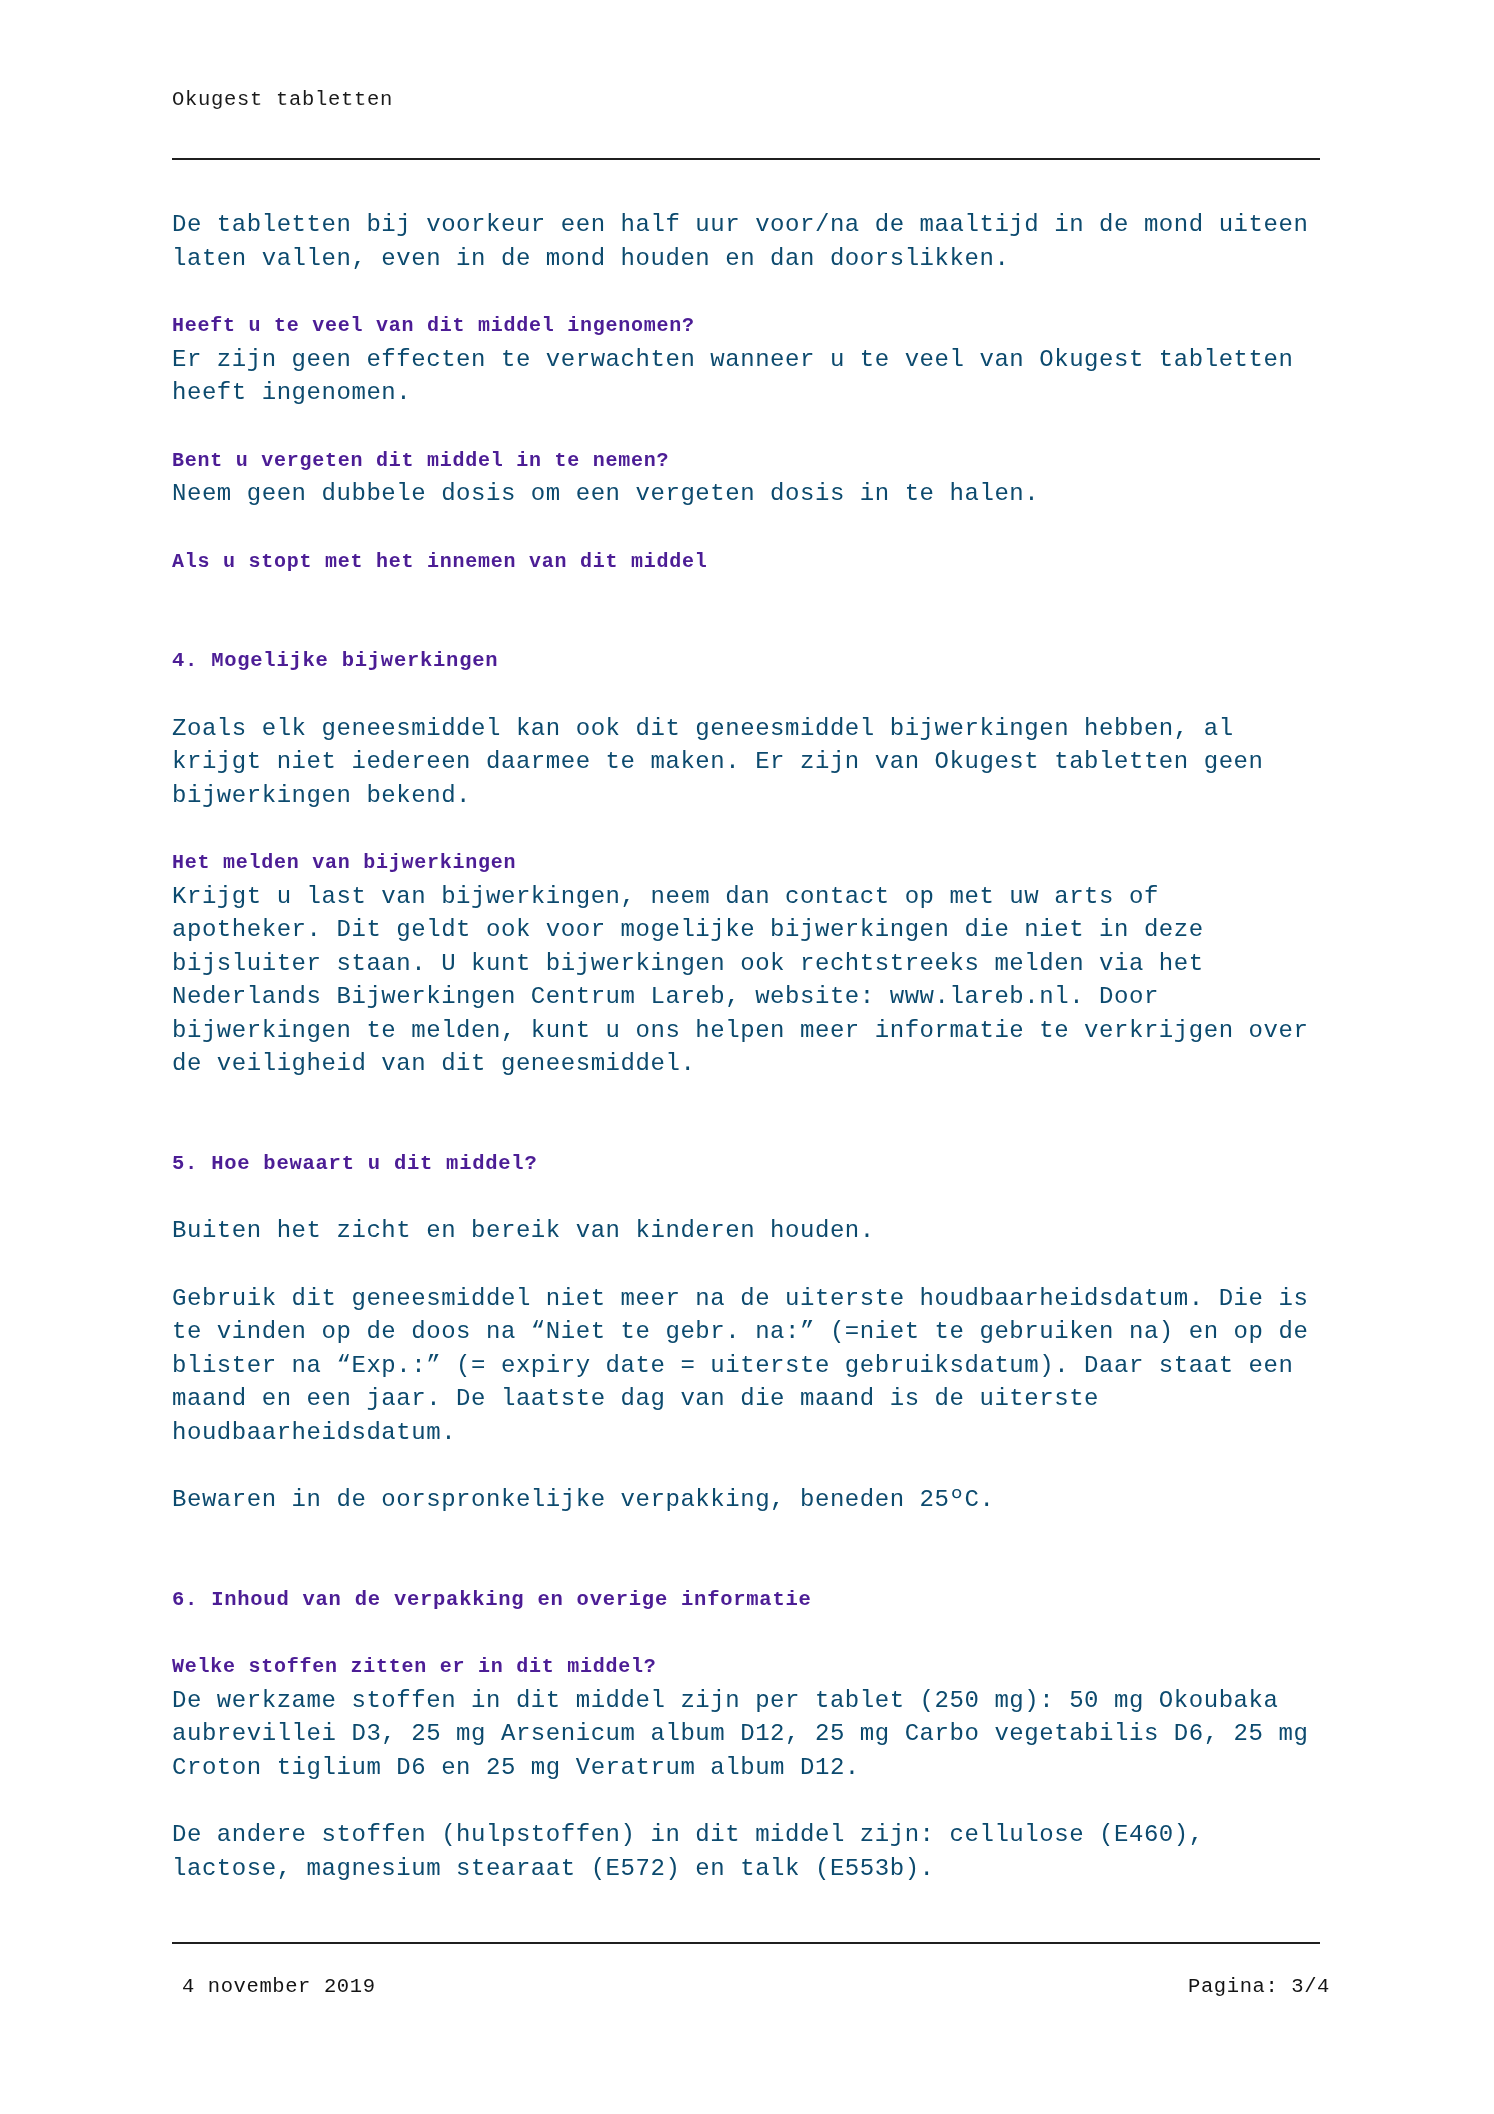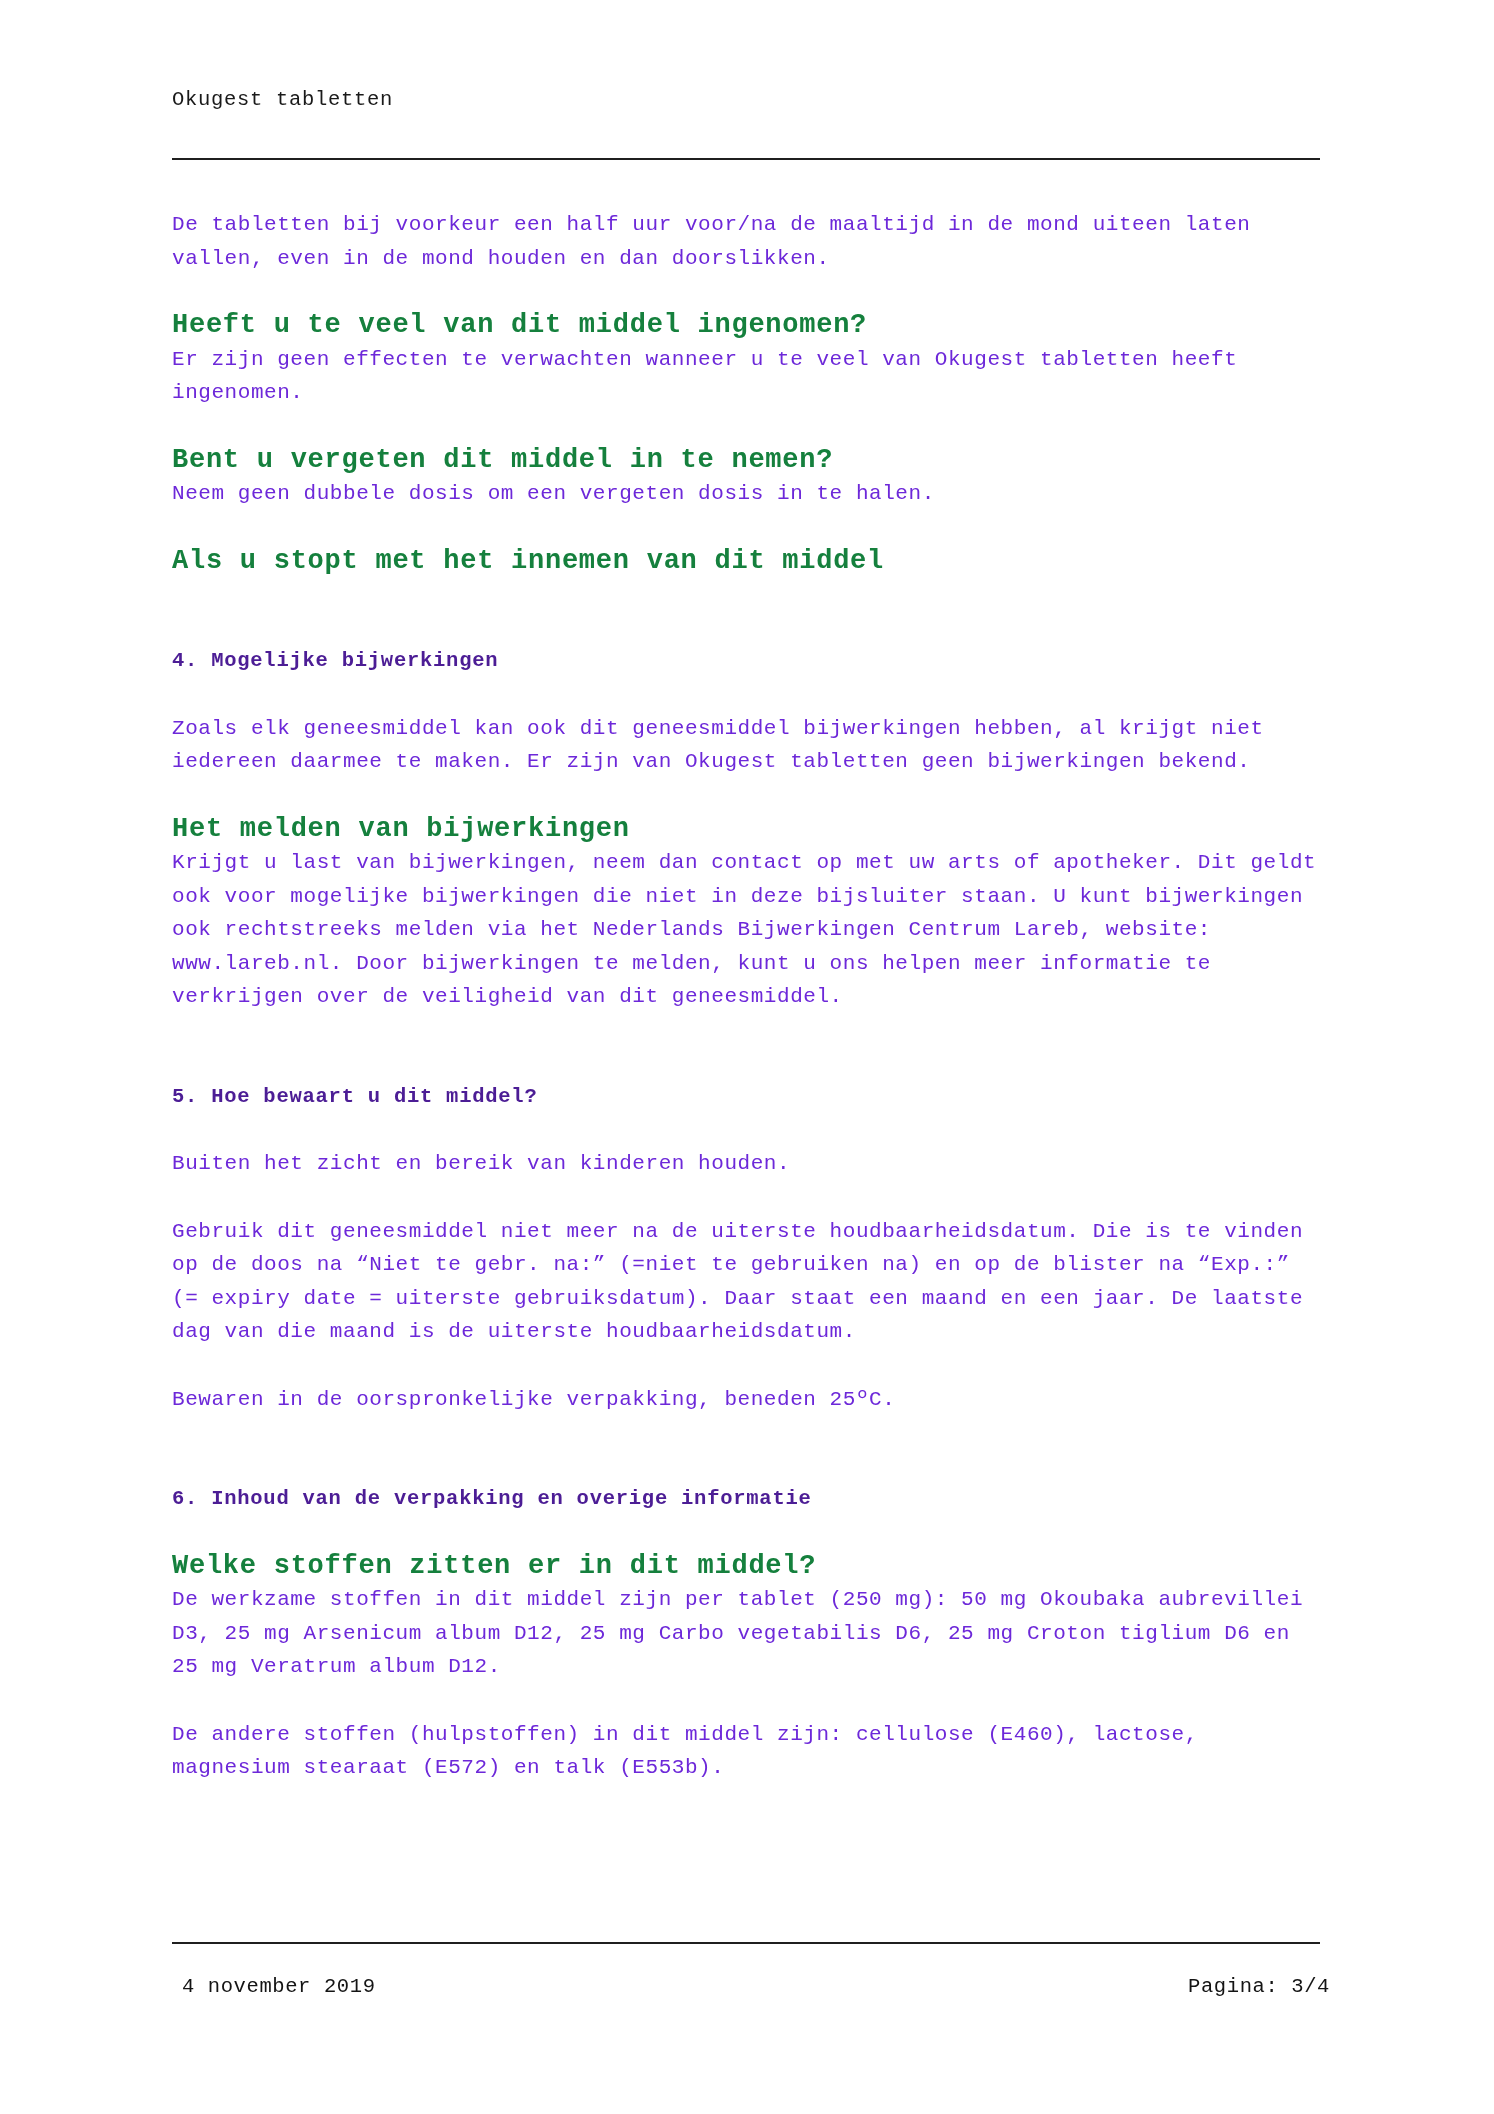--- a/index.html
+++ b/index.html
@@ -44,33 +44,33 @@
 
   
   .body {
     position: absolute;
     left: 172px;
     top: 208px;
     width: 1150px;
   }
   p.para {
     margin: 0;
-    font-size: 21px;
+    font-size: 24px;
     line-height: 33.5px;
     letter-spacing: 0.55px;
-    color: #6d28d9;
+    color: #0c4a6e;
     text-align: left;
   }
   h3.subhead {
     margin: 0;
-    font-size: 27px;
+    font-size: 20px;
     line-height: 33.5px;
     font-weight: bold;
     letter-spacing: 0.75px;
-    color: #15803d;
+    color: #4c1d95;
   }
   h2.section-head {
     margin: 0;
     font-size: 20.5px;
     line-height: 33.5px;
     font-weight: bold;
     letter-spacing: 0.75px;
     color: #4c1d95;
   }
   .gap-md  { height: 34px; }

